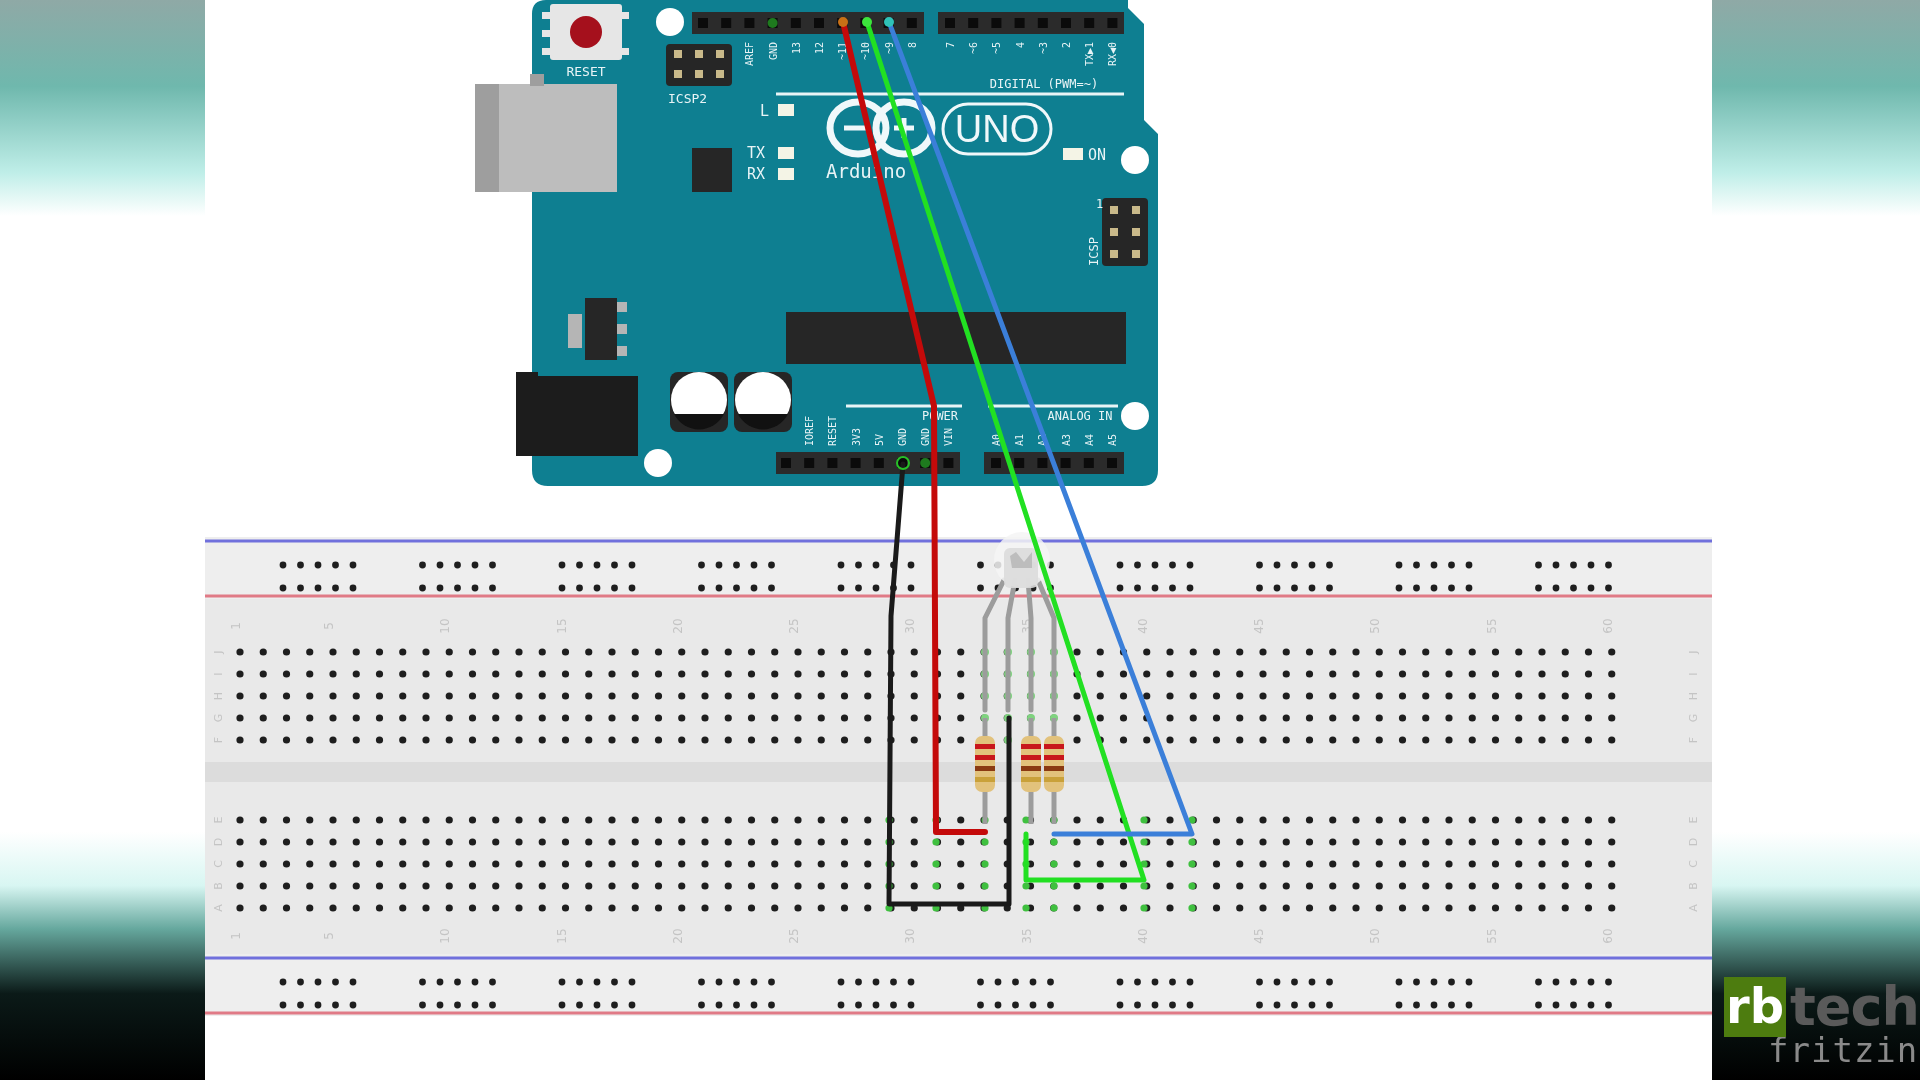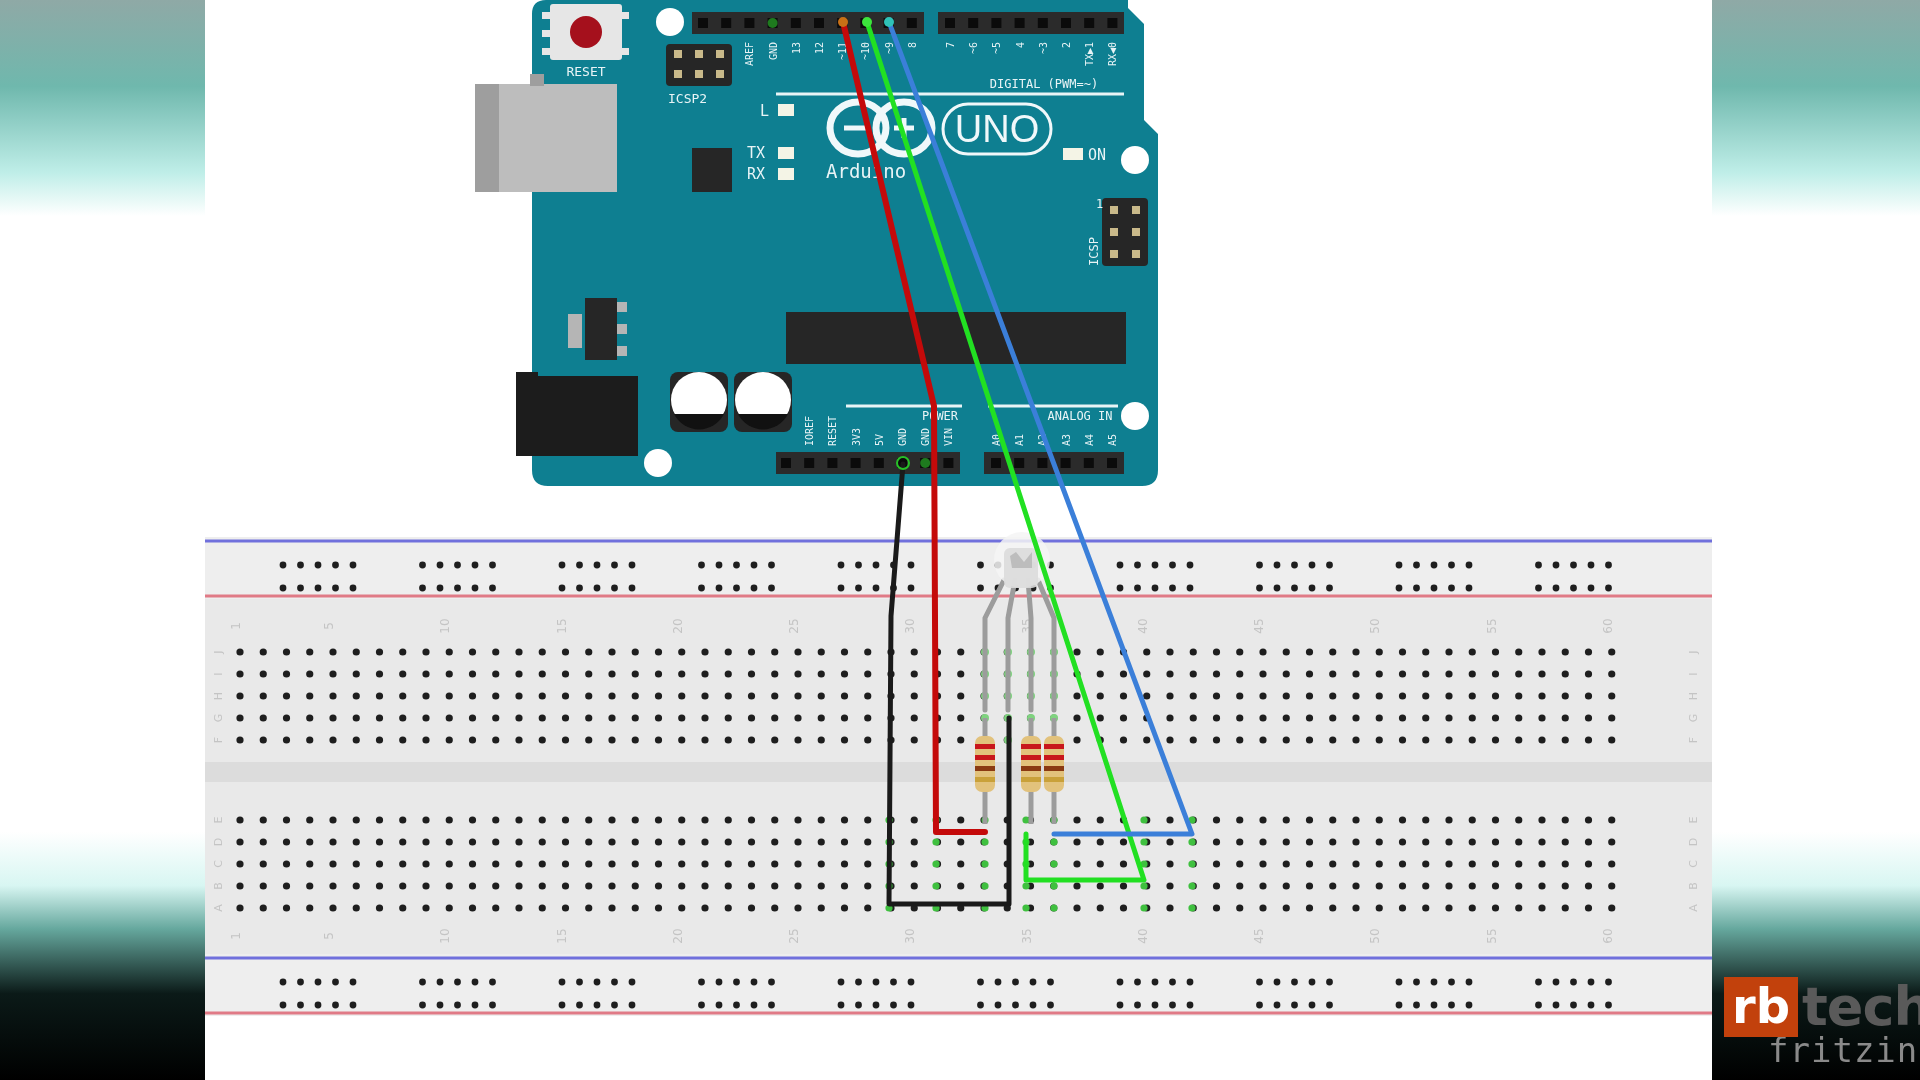--- a/index.html
+++ b/index.html
@@ -5,21 +5,21 @@
   html,body{margin:0;padding:0;}
   body{width:1920px;height:1080px;position:relative;overflow:hidden;background:#fff;font-family:"DejaVu Sans",sans-serif;}
   .side{position:absolute;top:0;width:205px;height:1080px;}
   #side-left{left:0;background:linear-gradient(180deg,#8fa9a6 0%,#6fb8ad 8%,#bfeee8 16%,#ffffff 20%,#ffffff 77%,#d8f6f2 82%,#66a89e 86%,#0b1a18 92%,#000 100%);}
   #side-right{left:1712px;width:208px;background:linear-gradient(180deg,#8fa9a6 0%,#6fb8ad 8%,#bfeee8 16%,#ffffff 20%,#ffffff 77%,#d8f6f2 82%,#66a89e 86%,#0b1a18 92%,#000 100%);}
   #canvas{position:absolute;left:205px;top:0;width:1507px;height:1080px;background:#fff;}
   svg{position:absolute;left:0;top:0;}
   .lbl{font-family:"DejaVu Sans Mono",monospace;fill:#e8f4f6;}
   #fritzing{position:absolute;left:1563px;top:1030px;font-family:"DejaVu Sans Mono",monospace;font-size:34px;color:#8a8a8a;letter-spacing:1px;}
   #rbtech{position:absolute;left:1724px;top:975px;display:flex;align-items:center;}
-  #rb-box{background:#c2410c;color:#fff;font-family:"DejaVu Sans",sans-serif;font-weight:bold;font-size:48px;line-height:58px;padding:0 8px;height:60px;}
+  #rb-box{background:#4d7c0f;color:#fff;font-family:"DejaVu Sans",sans-serif;font-weight:bold;font-size:48px;line-height:58px;padding:0 2px;height:60px;}
   #tech-text{color:#5a5a5a;font-family:"DejaVu Sans",sans-serif;font-weight:bold;font-size:54px;margin-left:4px;letter-spacing:-1px;}
 </style>
 </head>
 <body>
 
 <div id="side-left" class="side"></div>
 <div id="side-right" class="side"></div>
 
 <div id="canvas">
   <svg id="scene" width="1507" height="1080" viewBox="205 0 1507 1080">

